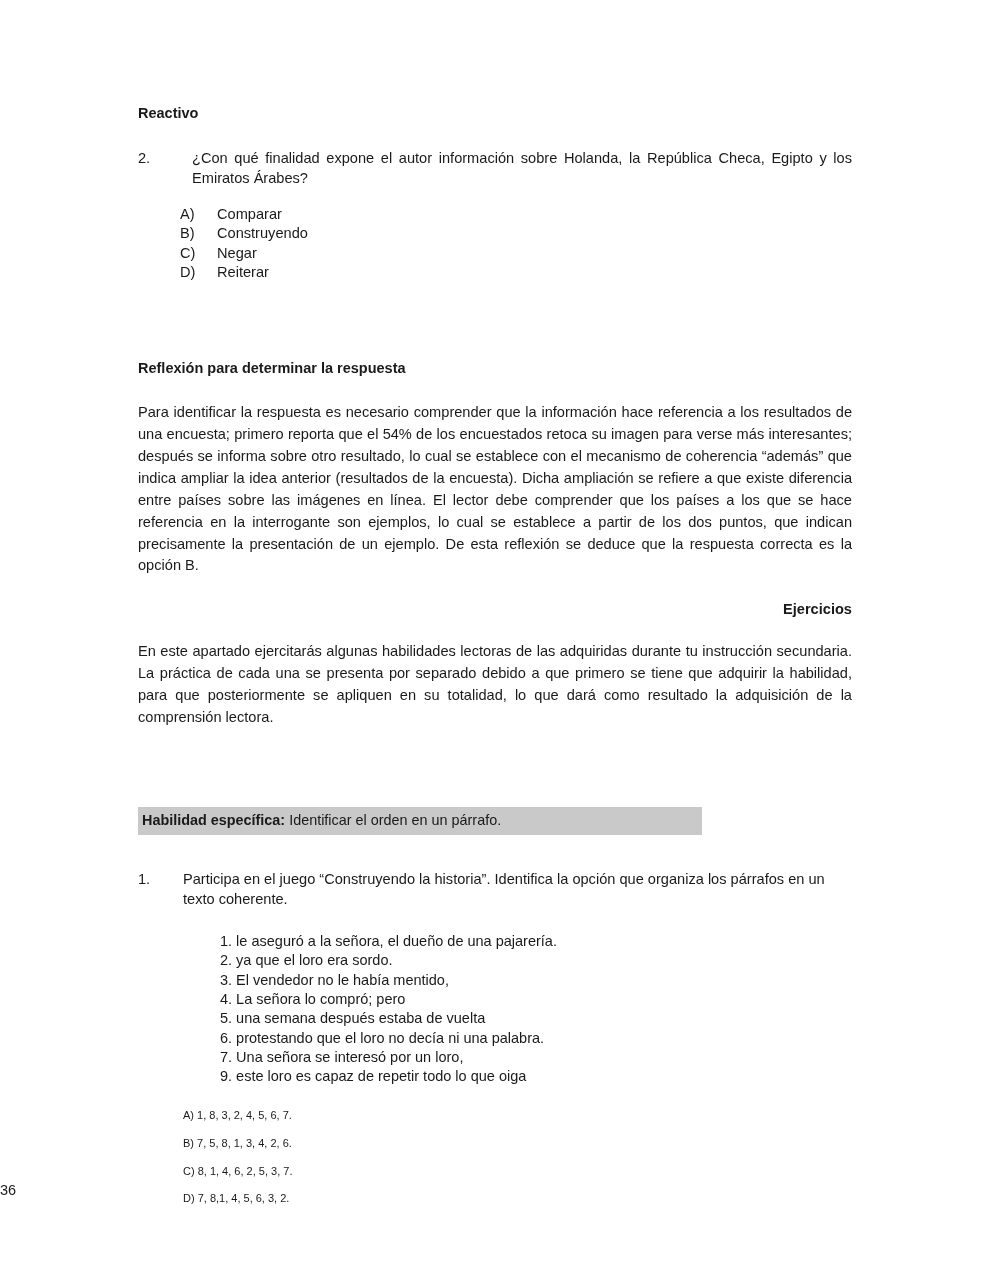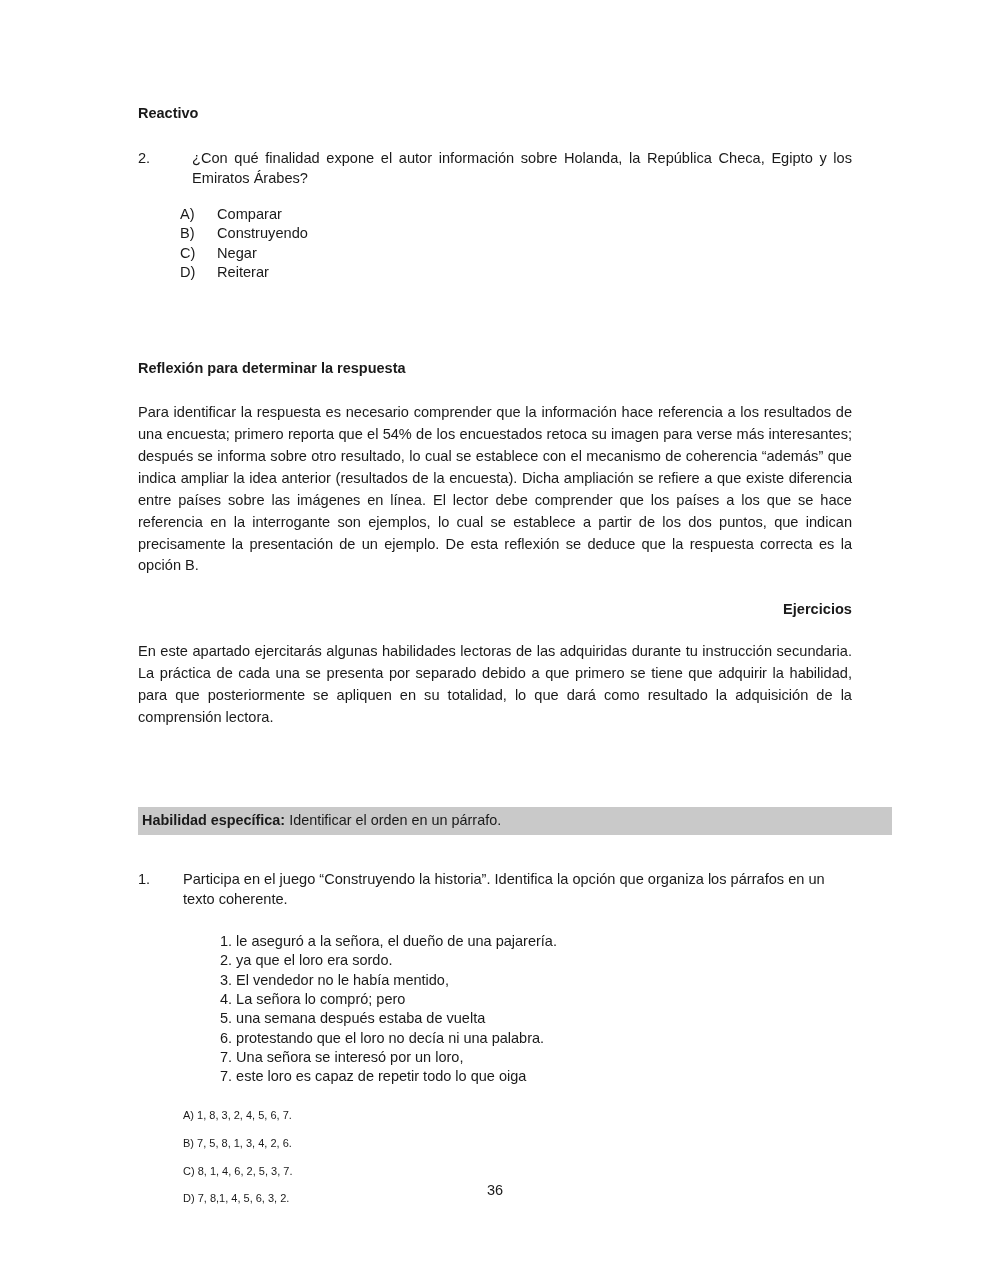--- a/index.html
+++ b/index.html
@@ -89,21 +89,21 @@
   }
 
   .inline-bold { font-weight: bold; }
 
   
   .skill-bar {
     background: #c9c9c9;
     font-size: 14.4px;
     line-height: 1.45;
     padding: 3px 4px 4px 4px;
-    width: 754px;
+    width: 564px;
     box-sizing: border-box;
   }
   .skill-bar .label { font-weight: bold; }
 
   
   .ex-row {
     display: flex;
     align-items: flex-start;
     font-size: 14.6px;
     line-height: 1.42;
@@ -133,21 +133,20 @@
     font-size: 11px;
     line-height: 1.33;
     margin-bottom: 13px;
   }
 
   .page-number {
     position: absolute;
     left: 0;
     right: 0;
     top: 1182px;
-    text-align: center;
     font-size: 14.5px;
     color: #1a1a1a;
   }
 </style>
 </head>
 <body>
 
 <div class="page">
   <div class="content">
 
@@ -213,21 +212,21 @@
     </div>
 
     <div class="frag-list">
       <div class="frag">1. le aseguró a la señora, el dueño de una pajarería.</div>
       <div class="frag">2. ya que el loro era sordo.</div>
       <div class="frag">3. El vendedor no le había mentido,</div>
       <div class="frag">4. La señora lo compró; pero</div>
       <div class="frag">5. una semana después estaba de vuelta</div>
       <div class="frag">6. protestando que el loro no decía ni una palabra.</div>
       <div class="frag">7. Una señora se interesó por un loro,</div>
-      <div class="frag">7. este loro es capaz de repetir todo lo que oiga</div>
+      <div class="frag">9. este loro es capaz de repetir todo lo que oiga</div>
     </div>
 
     <div class="ans-list">
       <div class="ans">A) 1, 8, 3, 2, 4, 5, 6, 7.</div>
       <div class="ans">B) 7, 5, 8, 1, 3, 4, 2, 6.</div>
       <div class="ans">C) 8, 1, 4, 6, 2, 5, 3, 7.</div>
       <div class="ans">D) 7, 8,1, 4, 5, 6, 3, 2.</div>
     </div>
 
   </div>

